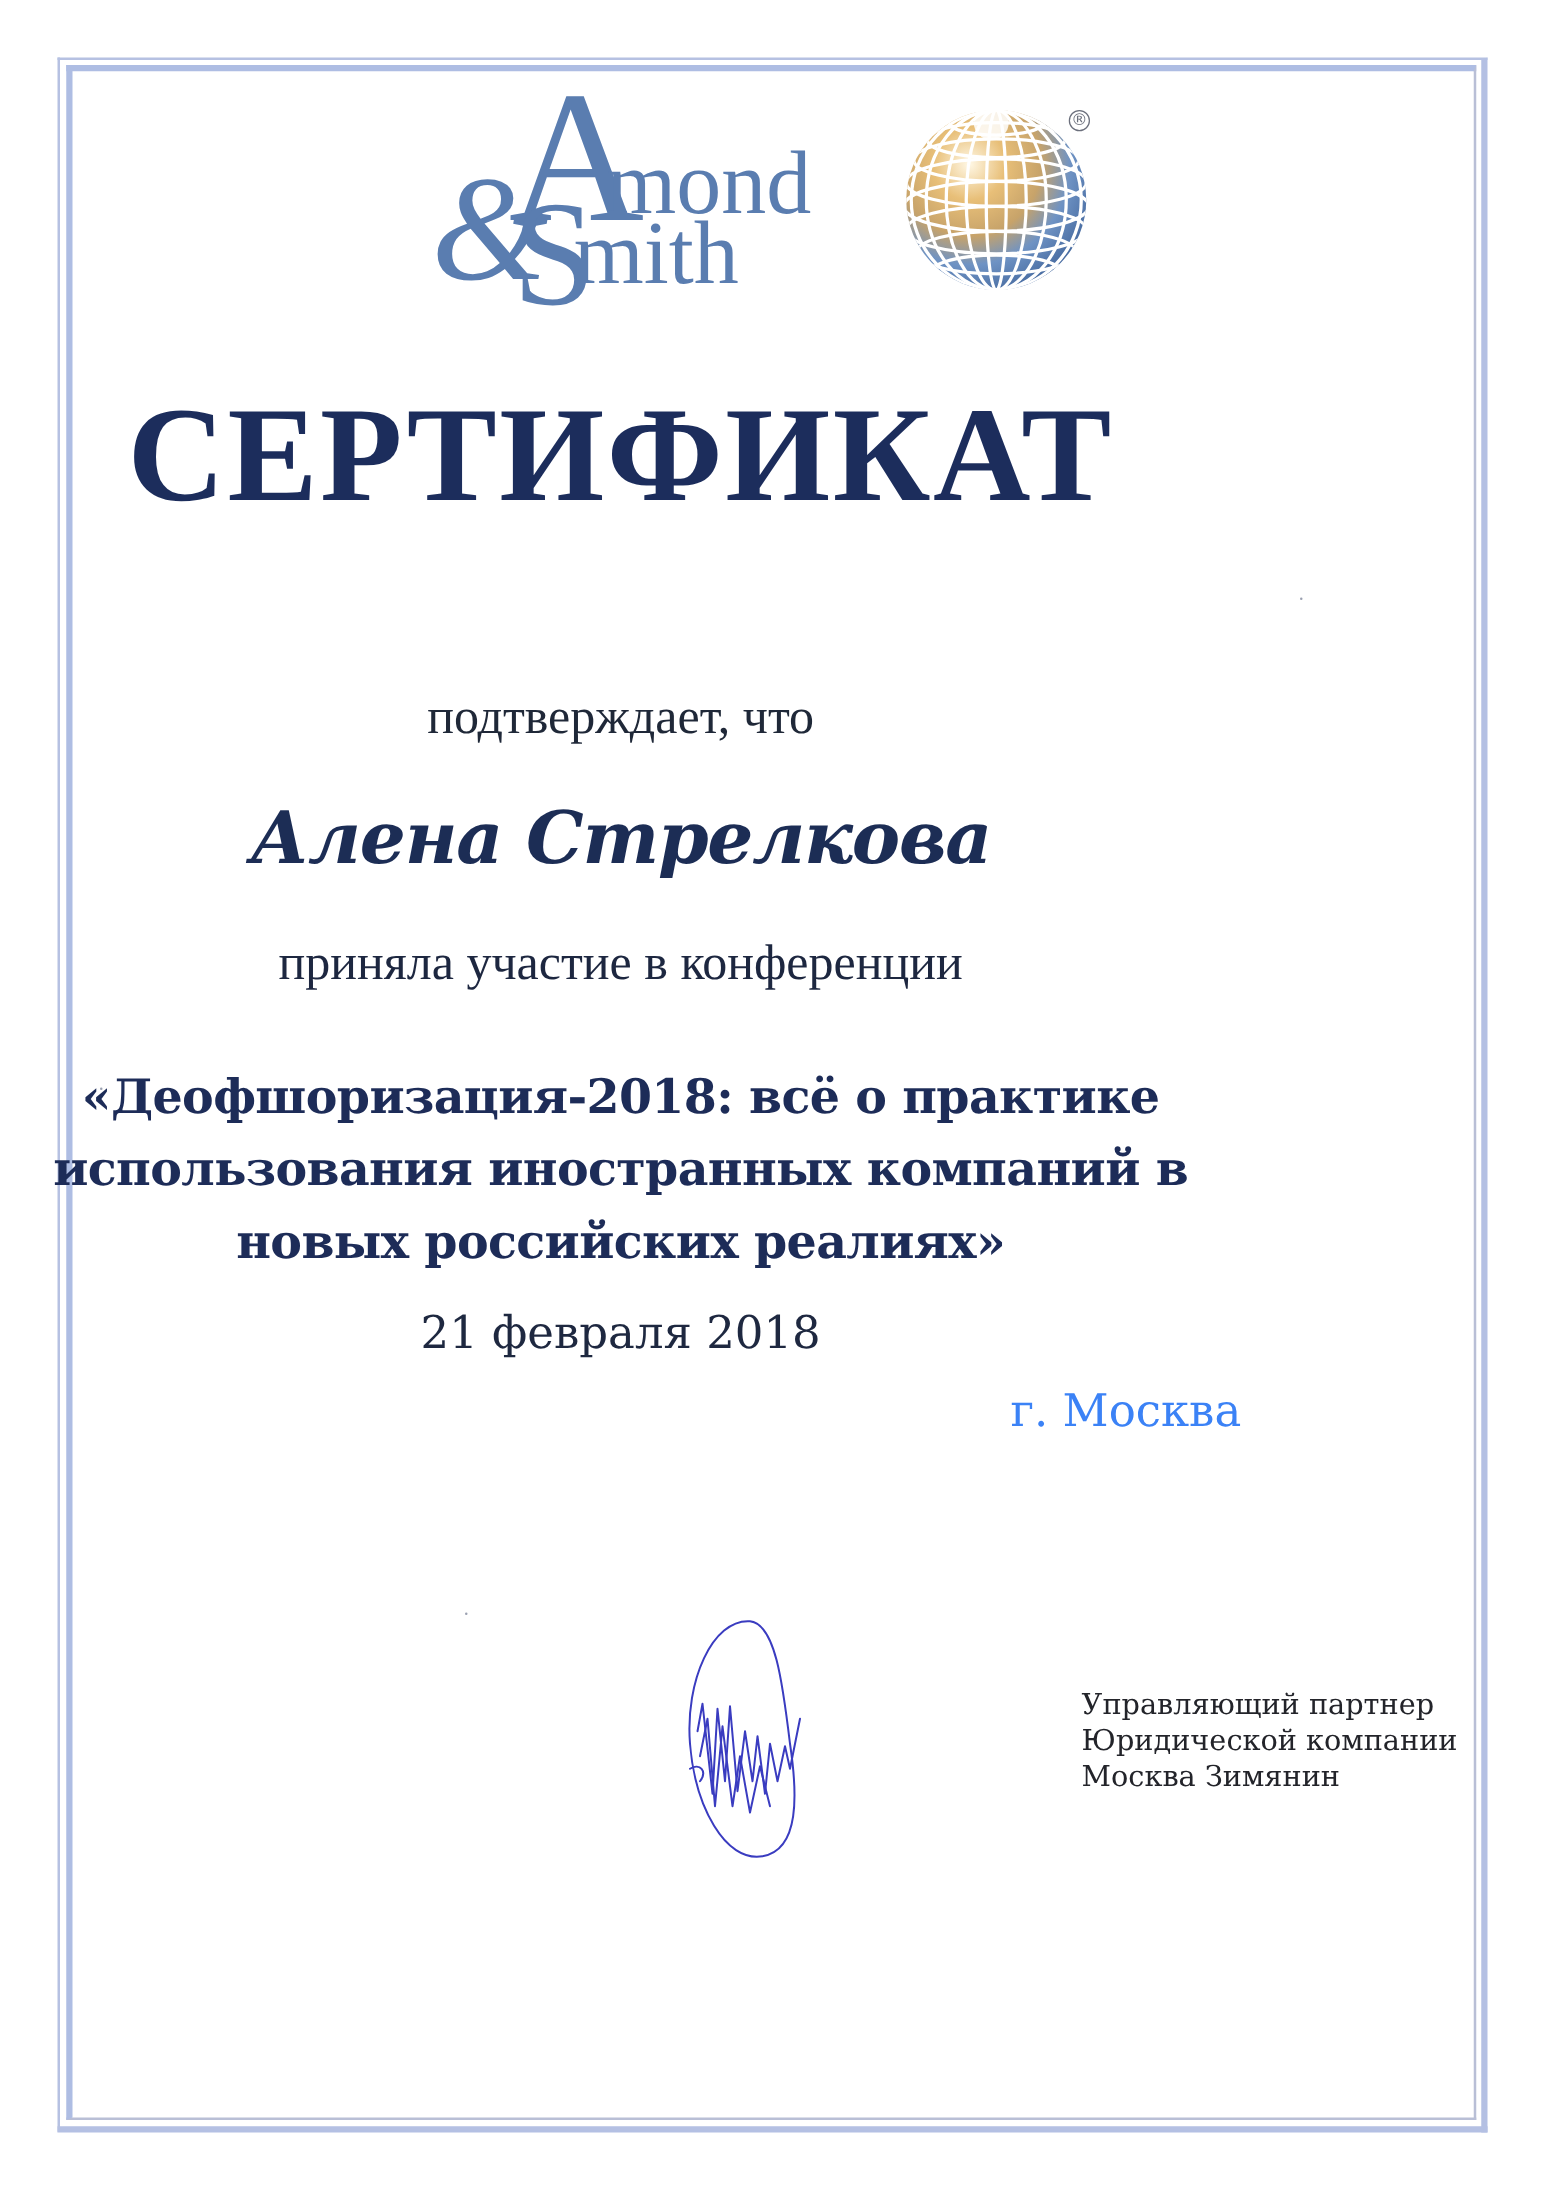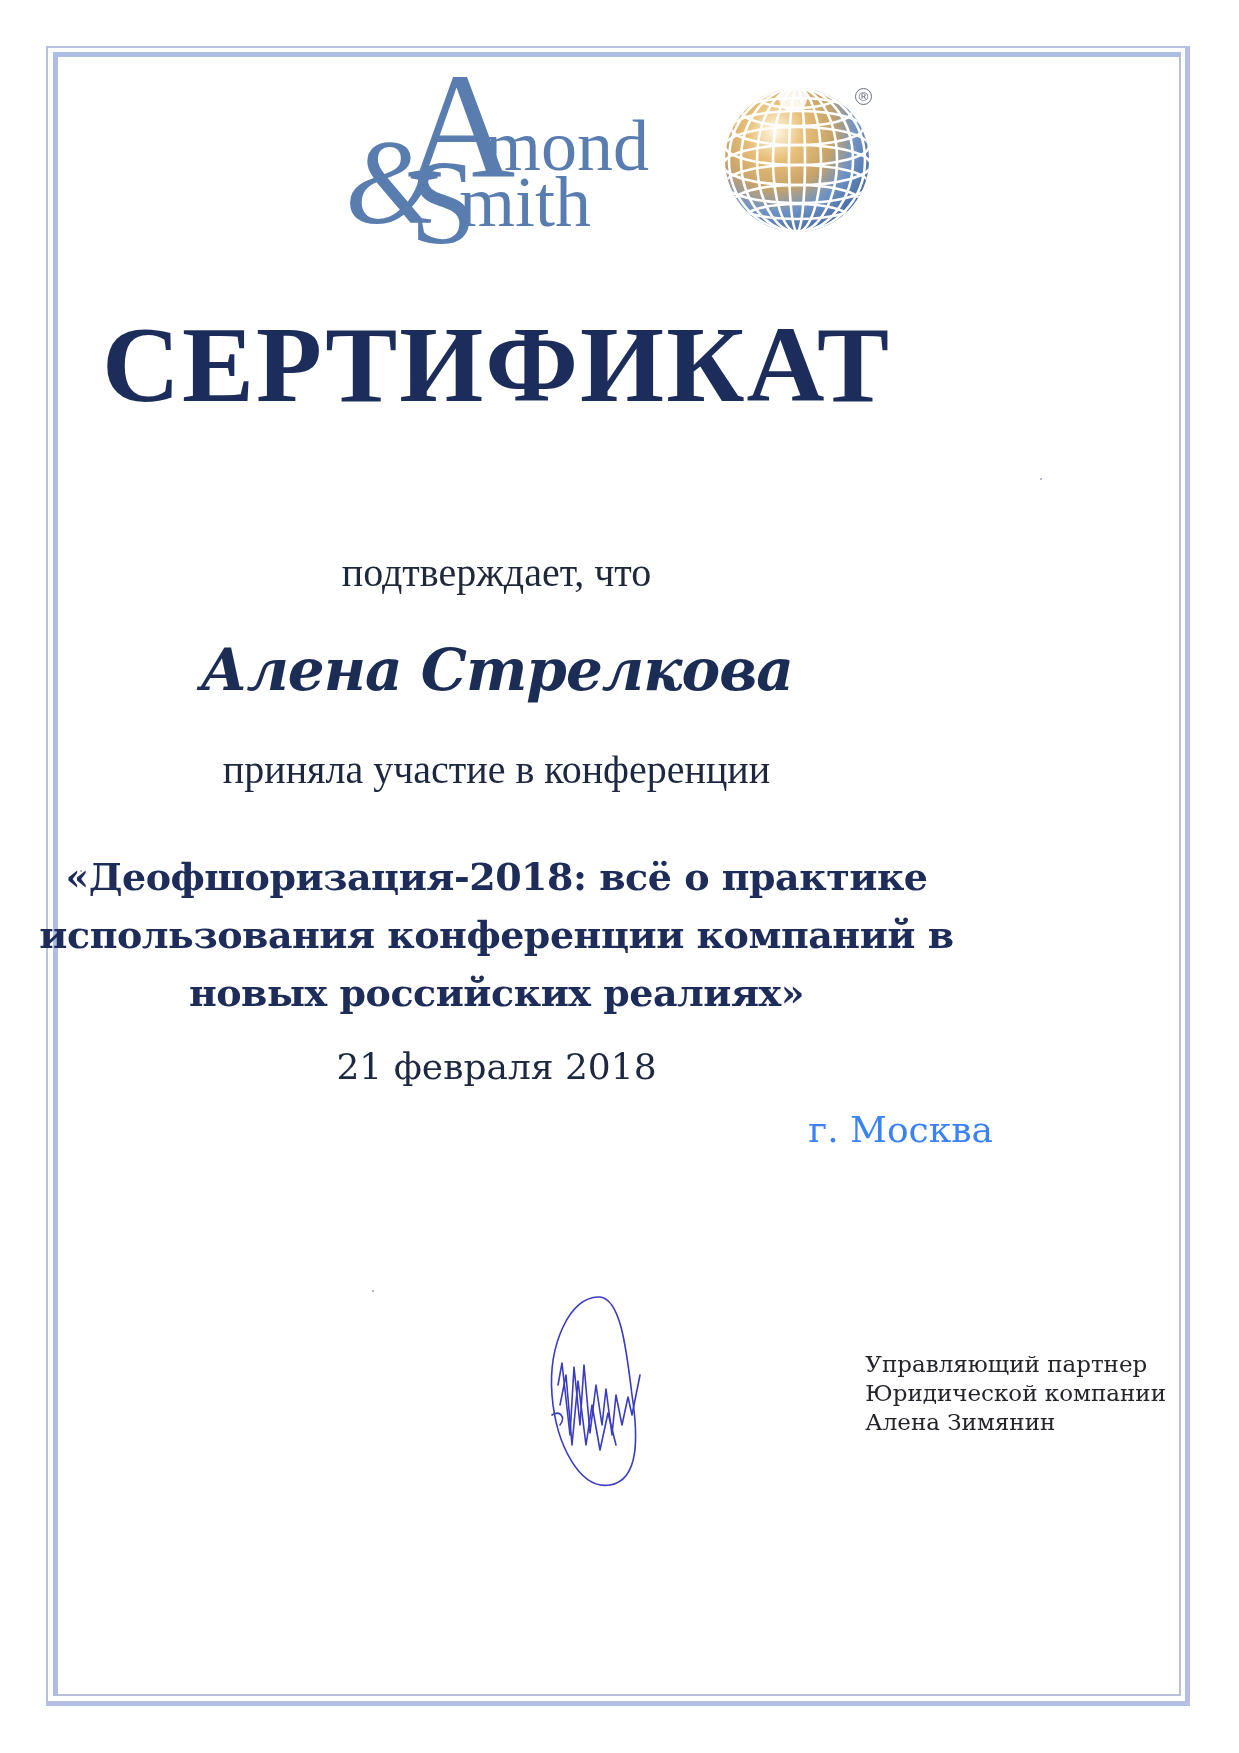--- a/index.html
+++ b/index.html
@@ -215,21 +215,21 @@
 <div class="registered">®</div>
 
 <div class="center-line cert-title">СЕРТИФИКАТ</div>
 
 <div class="center-line confirms">подтверждает, что</div>
 <div class="center-line recipient">Алена Стрелкова</div>
 <div class="center-line participated">приняла участие в конференции</div>
 
 <div class="center-line conf-title">
   <div>«Деофшоризация-2018: всё о практике</div>
-  <div>использования конференции компаний в</div>
+  <div>использования иностранных компаний в</div>
   <div>новых российских реалиях»</div>
 </div>
 
 <div class="center-line conf-date">21 февраля 2018</div>
 <div class="center-line conf-city">г. Москва</div>
 
 <div class="signature">
   <svg width="120" height="210" viewBox="0 0 120 210" xmlns="http://www.w3.org/2000/svg">
     <g fill="none" stroke="#3a3cc0" stroke-width="1.6" stroke-linecap="round" stroke-linejoin="round">
 
@@ -238,18 +238,18 @@
       <path d="M18 100 L 22 78 L 30 150 L 34 82 L 40 140 L 44 80 L 50 148 L 56 100 L 62 140 L 66 104 L 72 150 L 76 110 L 82 140 L 88 112 L 92 130 L 100 90"></path>
       <path d="M20 120 L 26 90 L 32 160 L 38 96 L 46 160 L 52 120 L 60 165 L 68 128 L 76 160"></path>
       <path d="M12 130 C 20 125, 26 132, 20 140"></path>
     </g>
   </svg>
 </div>
 
 <div class="signatory">
   <div>Управляющий партнер</div>
   <div>Юридической компании</div>
-  <div>Алена Зимянин</div>
+  <div>Москва Зимянин</div>
 </div>
 
 <span class="speck" style="left:372px; top:1290px;"></span>
 <span class="speck" style="left:1040px; top:478px;"></span>
 <span class="speck" style="left:80px; top:870px;"></span>
 
 </body></html>

